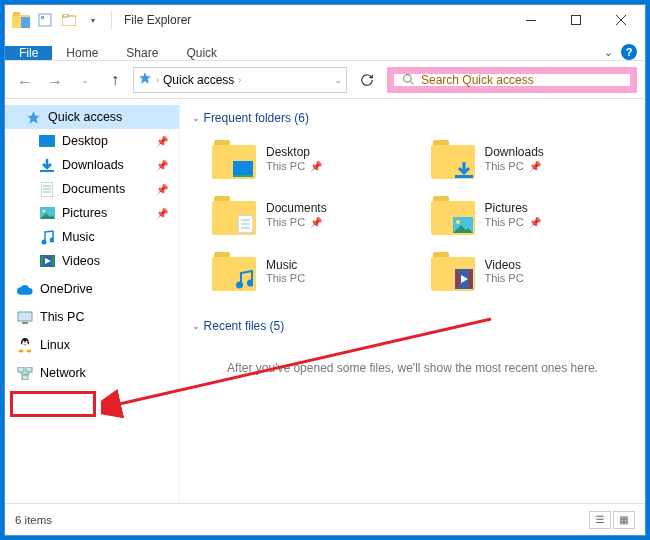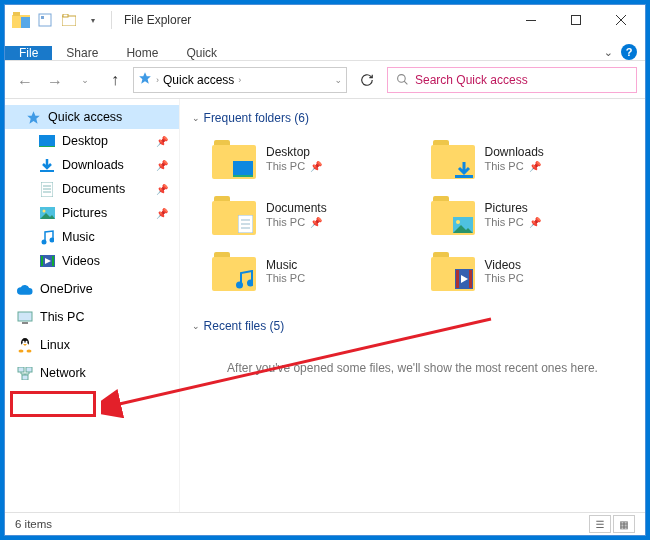--- a/index.html
+++ b/index.html
@@ -17,21 +17,21 @@
 .ribbon-tab.file { background: #1979ca; color: #fff; }
 .ribbon .spacer { flex: 1; }
 .ribbon-right { display: flex; align-items: center; padding-right: 8px; gap: 8px; }
 .help-icon { width: 16px; height: 16px; border-radius: 50%; background: #0078d7; color: #fff; font-size: 11px; display: flex; align-items: center; justify-content: center; font-weight: bold; }
 .navbar { height: 38px; display: flex; align-items: center; padding: 4px 8px; gap: 6px; border-bottom: 1px solid #e1e1e1; }
 .nav-btn { width: 24px; height: 24px; display: flex; align-items: center; justify-content: center; color: #888; }
 .nav-btn.enabled { color: #333; }
 .addrbar { flex: 1; height: 26px; border: 1px solid #ccc; display: flex; align-items: center; padding: 0 4px; font-size: 12px; gap: 4px; background: #fff; }
 .addrbar .chev { color: #888; font-size: 9px; }
 .refresh { width: 28px; height: 26px; display: flex; align-items: center; justify-content: center; color: #444; }
-.searchbox { width: 250px; height: 26px; border: 1px solid #f9a8d4; display: flex; align-items: center; padding: 0 8px; font-size: 12px; color: #be185d; gap: 6px; }
+.searchbox { width: 250px; height: 26px; border: 7px solid #f9a8d4; display: flex; align-items: center; padding: 0 8px; font-size: 12px; color: #a16207; gap: 6px; }
 .content { flex: 1; display: flex; overflow: hidden; }
 .sidebar { width: 175px; background: #fff; padding: 6px 0; font-size: 12.5px; overflow-y: auto; border-right: 1px solid #f2f2f2; }
 .side-item { height: 24px; display: flex; align-items: center; padding: 0 10px 0 20px; gap: 7px; position: relative; }
 .side-item.sel { background: #cce8ff; }
 .side-item .ico { width: 16px; height: 16px; display: inline-flex; align-items: center; justify-content: center; flex-shrink: 0; }
 .side-item .pin { margin-left: auto; color: #888; font-size: 10px; }
 .side-item.indent { padding-left: 34px; }
 .side-item.group { padding-left: 12px; margin-top: 4px; }
 .side-highlight { position: absolute; border: 3px solid #e3202a; pointer-events: none; }
 .arrow-ann { position: absolute; pointer-events: none; }
@@ -42,21 +42,21 @@
 .folder-item { display: flex; align-items: center; gap: 10px; height: 48px; }
 .folder-icon { width: 44px; height: 40px; position: relative; flex-shrink: 0; }
 .folder-body { background: #ffd766; position: absolute; inset: 6px 0 0 0; border-radius: 2px; }
 .folder-tab { background: #eec64a; position: absolute; top: 1px; left: 2px; width: 16px; height: 7px; border-radius: 2px 2px 0 0; }
 .folder-badge { position: absolute; }
 .folder-text { display: flex; flex-direction: column; font-size: 12px; }
 .folder-name { color: #222; }
 .folder-sub { color: #777; font-size: 11px; }
 .folder-pin { color: #888; font-size: 10px; margin-left: 2px; }
 .empty-msg { text-align: center; font-size: 12px; color: #777; padding: 18px 0; }
-.statusbar { height: 23px; border-top: 1px solid #e1e1e1; display: flex; align-items: center; padding: 0 10px; font-size: 11.5px; color: #444; }
+.statusbar { height: 32px; border-top: 1px solid #e1e1e1; display: flex; align-items: center; padding: 0 10px; font-size: 11.5px; color: #444; }
 .statusbar .spacer { flex: 1; }
 .view-sw { display: flex; gap: 2px; }
 .view-btn { width: 22px; height: 18px; border: 1px solid #ccc; display: flex; align-items: center; justify-content: center; font-size: 10px; color: #666; }
 </style>
 </head>
 <body>
 
 <div class="window">
 
   <div class="titlebar">
@@ -98,22 +98,22 @@
     <div class="win-btn">
         <svg width="10" height="10">
           <line x1="0" y1="0" x2="10" y2="10" stroke="#333"></line>
           <line x1="10" y1="0" x2="0" y2="10" stroke="#333"></line>
         </svg>
       </div>
   </div>
 
   <div class="ribbon">
     <div class="ribbon-tab file">File</div>
+    <div class="ribbon-tab">Home</div>
     <div class="ribbon-tab">Share</div>
-    <div class="ribbon-tab">Home</div>
     <div class="ribbon-tab">Quick</div>
     <div class="spacer"></div>
     <div class="ribbon-right">
       <span style="color:#555;font-size:11px;">⌄</span>
       <span class="help-icon">?</span>
     </div>
   </div>
 
   <div class="navbar">
     <div class="nav-btn">←</div>

